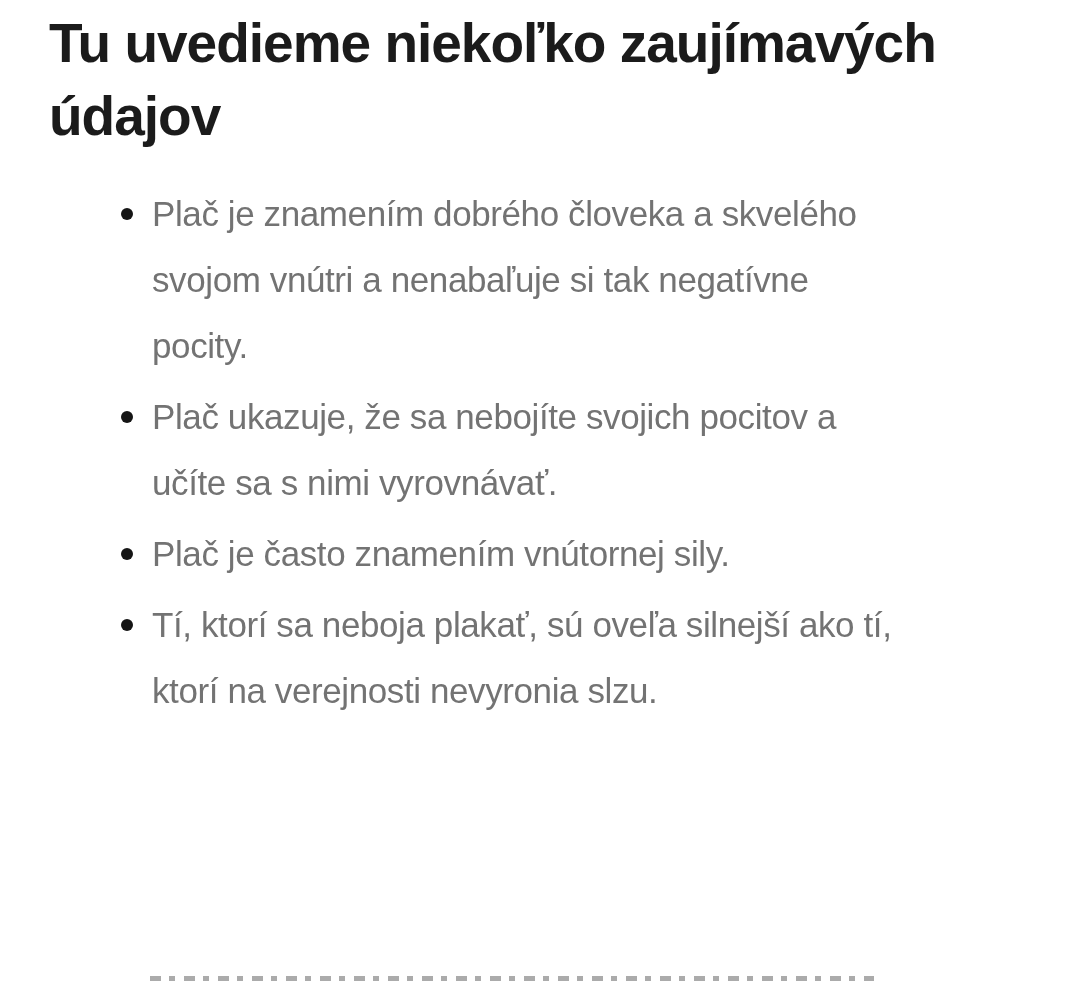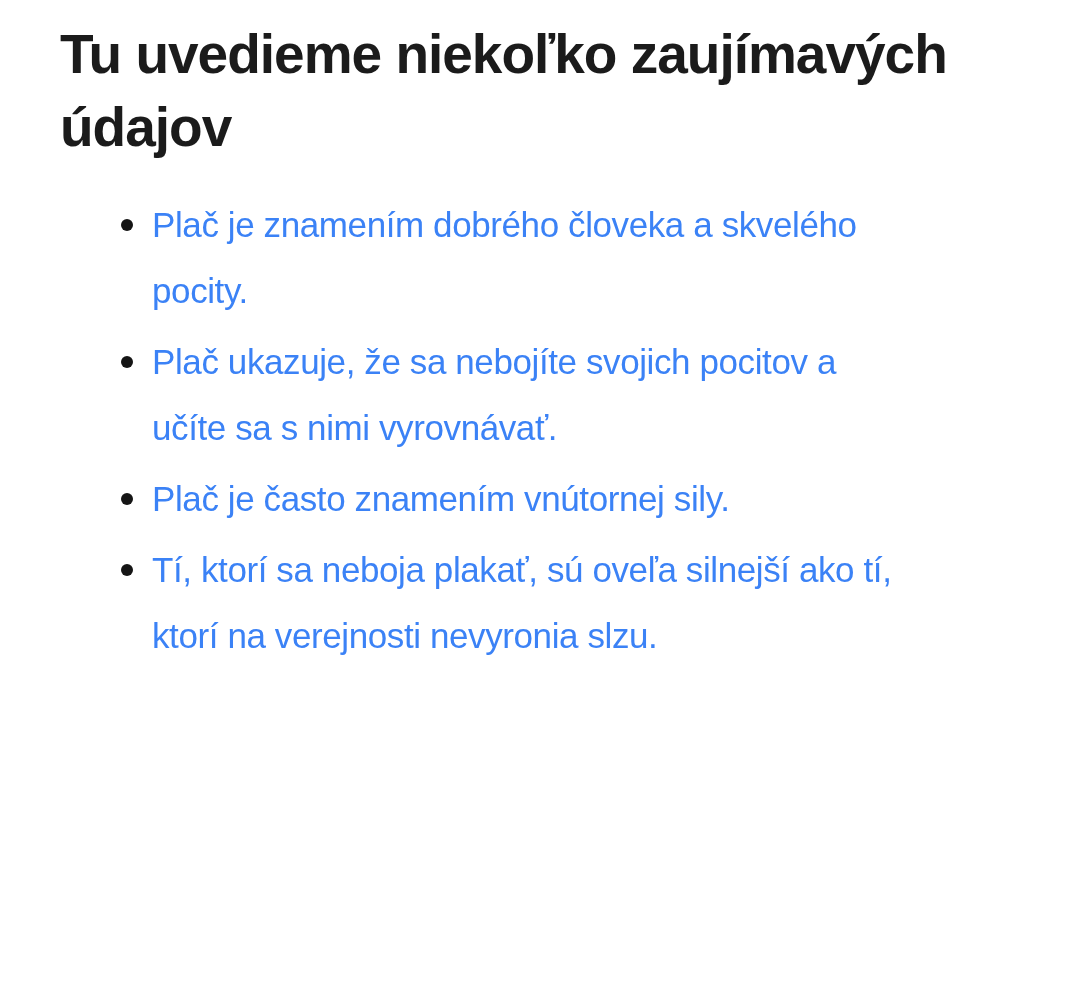--- a/index.html
+++ b/index.html
@@ -14,21 +14,21 @@
     font-family: "Liberation Sans", sans-serif;
     -webkit-font-smoothing: antialiased;
   }
   .article {
     position: relative;
     width: 1080px;
     height: 981px;
     background: #ffffff;
   }
   h1.page-title {
-    margin: 12px;
+    margin: 1px;
     padding: 6px 0 0 48px;
     font-size: 55px;
     line-height: 73px;
     font-weight: 700;
     letter-spacing: -1px;
     color: #1b1b1b;
   }
   h1.page-title .hline {
     display: block;
     white-space: nowrap;
@@ -49,21 +49,21 @@
     top: 27px;
     width: 12px;
     height: 12px;
     border-radius: 50%;
     background: #151515;
   }
   .bline {
     font-size: 35px;
     line-height: 66px;
     letter-spacing: -0.4px;
-    color: #3b82f6;
+    color: #737373;
     white-space: nowrap;
   }
   
   .cropped-next-line {
     position: absolute;
     left: 150px;
     bottom: 0;
     width: 724px;
     height: 6px;
     opacity: 0.42;
@@ -85,20 +85,21 @@
   <h1 class="page-title">
     <span class="hline">Tu uvedieme niekoľko zaujímavých</span>
     <span class="hline">údajov</span>
   </h1>
 
   <ul class="bullet-list">
 
     <li>
       <span class="dot"></span>
       <div class="bline">Plač je znamením dobrého človeka a skvelého</div>
+      <div class="bline">svojom vnútri a nenabaľuje si tak negatívne</div>
       <div class="bline">pocity.</div>
     </li>
 
     <li>
       <span class="dot"></span>
       <div class="bline">Plač ukazuje, že sa nebojíte svojich pocitov a</div>
       <div class="bline">učíte sa s nimi vyrovnávať.</div>
     </li>
 
 

